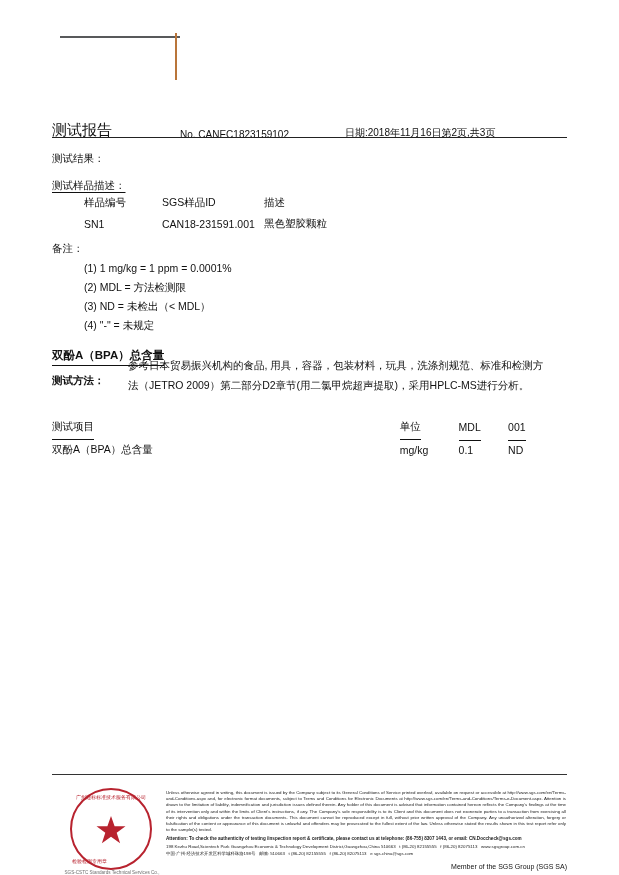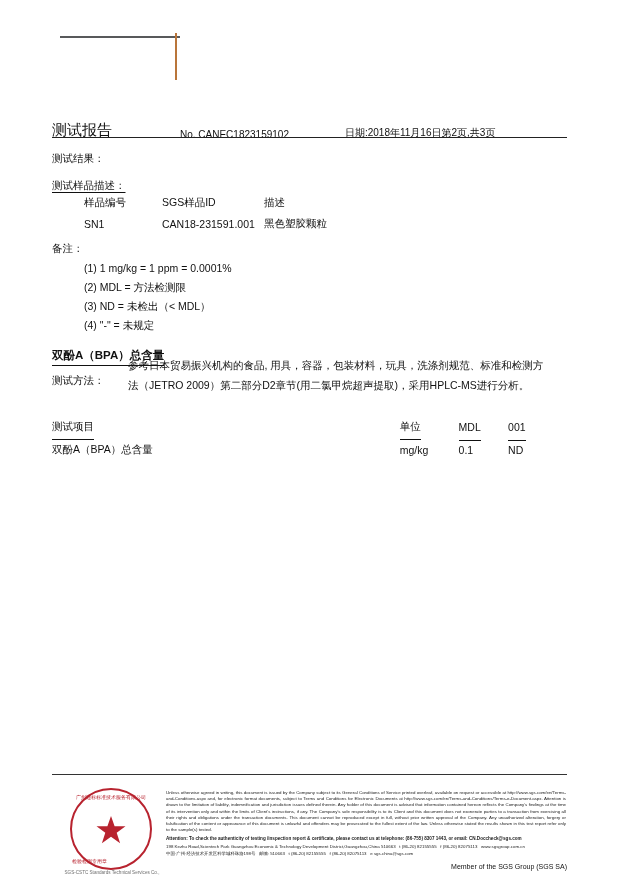--- a/index.html
+++ b/index.html
@@ -139,20 +139,21 @@
     font-weight: bold;
     border-bottom: 1px solid #111;
     padding-bottom: 2px;
     white-space: nowrap;
   }
   .method-label {
     position: absolute;
     left: 52px;
     top: 374px;
     font-size: 10.5px;
+    font-weight: bold;
   }
   .method-body {
     position: absolute;
     left: 128px;
     top: 355px;
     width: 430px;
     font-size: 10.5px;
     line-height: 20px;
   }
 

